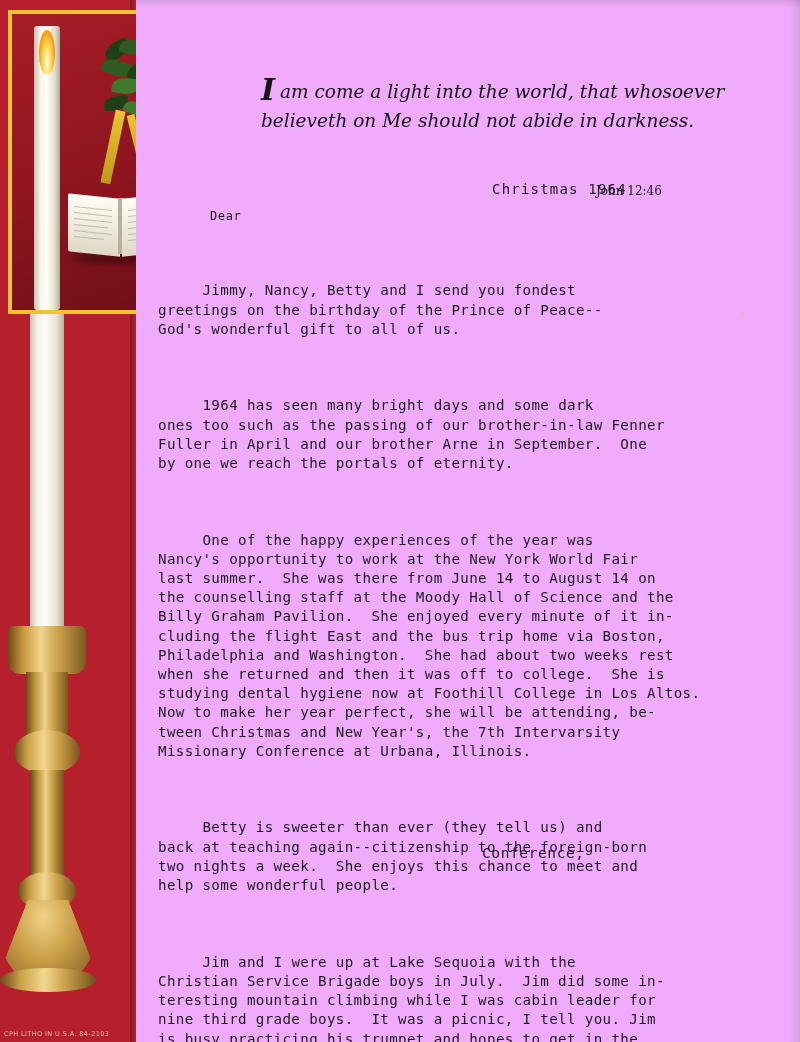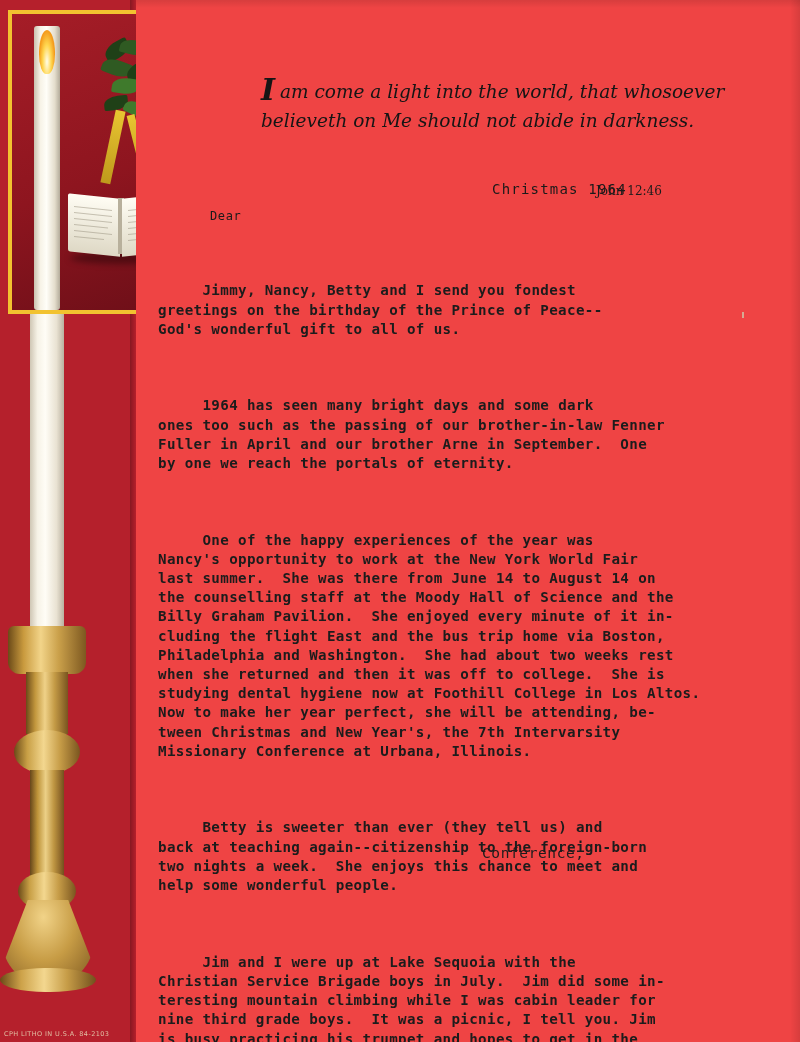--- a/index.html
+++ b/index.html
@@ -242,21 +242,21 @@
     border-radius: 50%;
   }
 
   
   .letter {
     position: absolute;
     left: 136px;
     top: 0;
     width: 664px;
     height: 1042px;
-    background: #ef4444;
+    background: #f0abfc;
   }
 
   .verse {
     position: absolute;
     left: 125px;
     top: 78px;
     width: 485px;
     font-family: "DejaVu Serif", serif;
     font-style: italic;
     font-size: 18.5px;
@@ -308,21 +308,20 @@
     font-family: "DejaVu Sans Mono", monospace;
     font-size: 14.2px;
     line-height: 19.2px;
     letter-spacing: 0.35px;
     color: #1c1c1c;
     white-space: pre-wrap;
   }
   .body p {
     margin: 0 0 19px 0;
     white-space: pre-wrap;
-    font-weight: bold;
   }
   .closing {
     position: absolute;
     left: 346px;
     top: 845px;
     font-family: "DejaVu Sans Mono", monospace;
     font-size: 14.5px;
     letter-spacing: 0.6px;
     color: #1c1c1c;
   }

